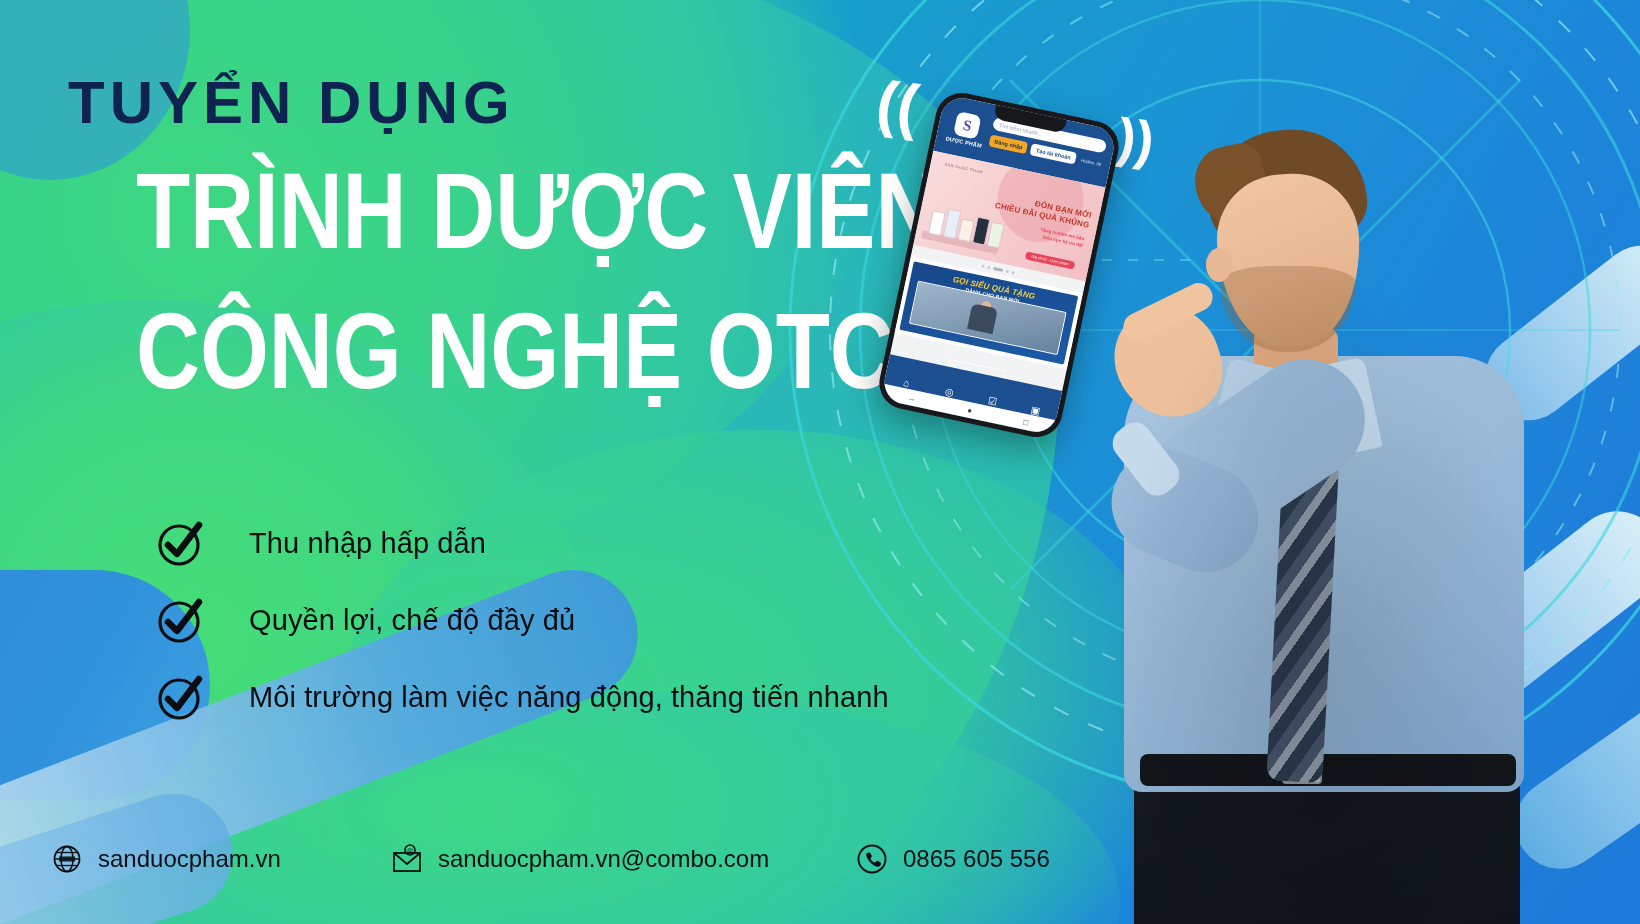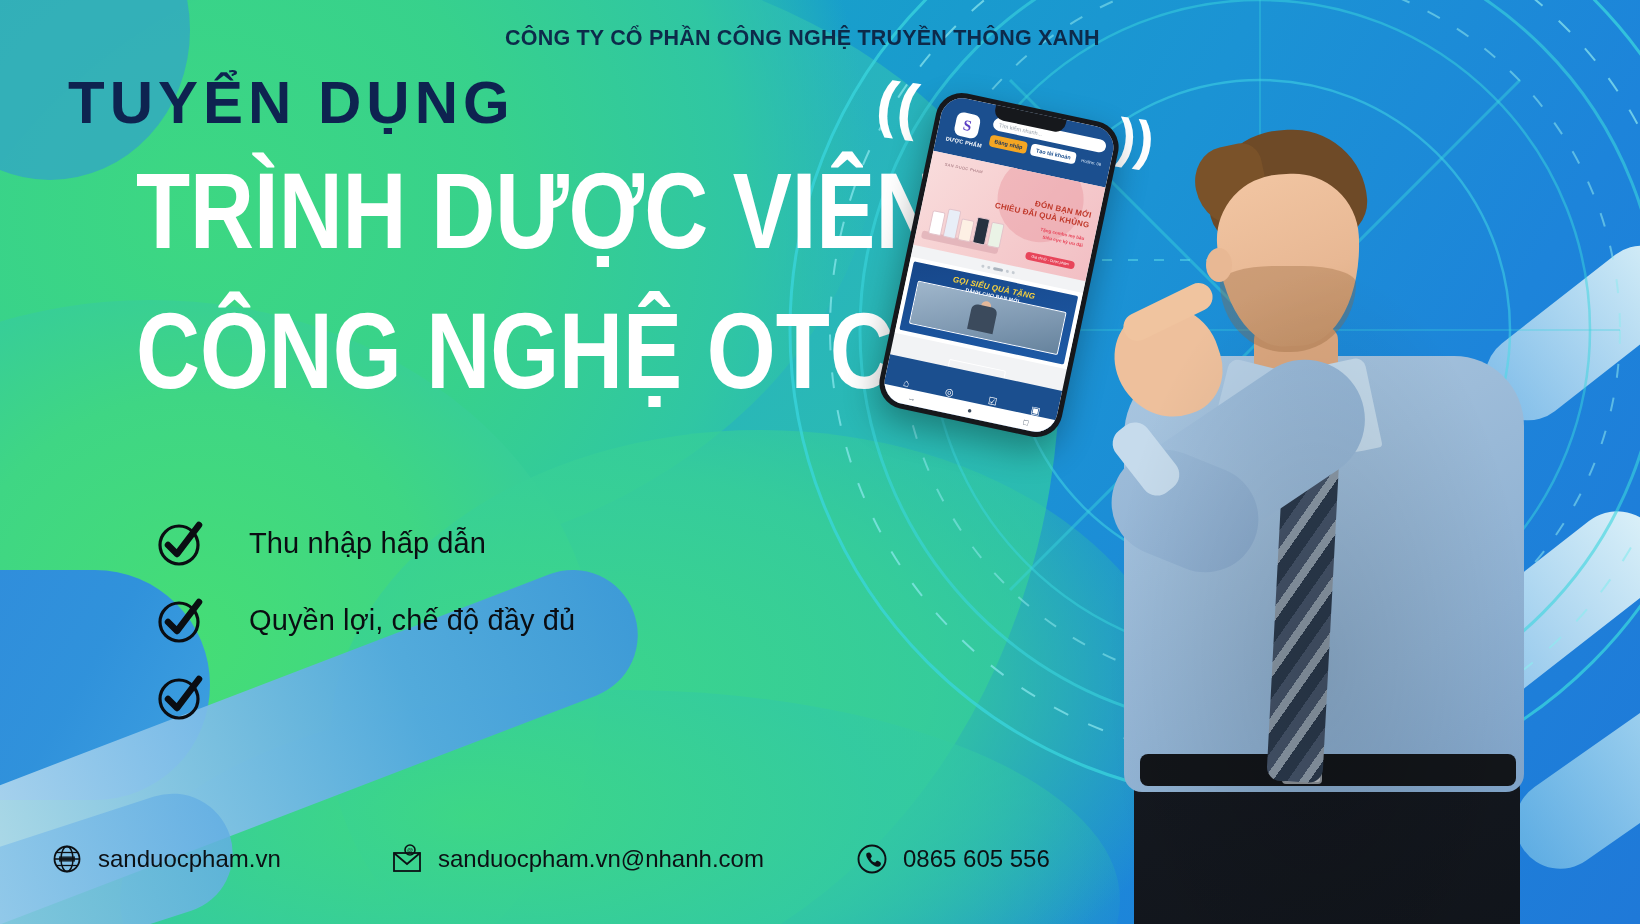--- a/index.html
+++ b/index.html
@@ -664,21 +664,20 @@
       <circle cx="500" cy="500" r="430" stroke="#8fe9ef" stroke-width="2" stroke-dasharray="16 22" opacity=".7"></circle>
       <circle cx="500" cy="500" r="360" stroke="#8fe9ef" stroke-width="2" stroke-dasharray="14 20" opacity=".55"></circle>
       <line x1="500" y1="120" x2="500" y2="880" stroke="#3ad5de" stroke-width="2" opacity=".35"></line>
       <line x1="140" y1="500" x2="860" y2="500" stroke="#3ad5de" stroke-width="2" opacity=".3"></line>
       <line x1="250" y1="250" x2="760" y2="760" stroke="#3ad5de" stroke-width="3" opacity=".45"></line>
       <line x1="250" y1="760" x2="760" y2="250" stroke="#3ad5de" stroke-width="3" opacity=".45"></line>
       <line x1="160" y1="430" x2="450" y2="430" stroke="#5fe2ea" stroke-width="2" stroke-dasharray="10 16" opacity=".5"></line>
     </svg>
   </div>
 
-  <div class="company">CÔNG TY CỔ PHẦN CÔNG NGHỆ TRUYỀN THÔNG XANH</div>
 
   <div class="tuyen-dung">TUYỂN DỤNG</div>
   <div class="headline headline-1">TRÌNH DƯỢC VIÊN</div>
   <div class="headline headline-2">CÔNG NGHỆ OTC</div>
 
   <div class="quote quote-left">((</div>
   <div class="quote quote-right">))</div>
 
   <div class="benefits">
 
@@ -702,20 +701,21 @@
       <span class="benefit-text">Quyền lợi, chế độ đầy đủ</span>
     </div>
 
     <div class="benefit">
       <span class="check-icon">
         <svg width="52" height="52" viewBox="0 0 52 52" fill="none">
           <circle cx="24" cy="28" r="19" stroke="#0a0d12" stroke-width="3.2"></circle>
           <path d="M13 28 L22 37 L44 8" stroke="#0a0d12" stroke-width="6.5" stroke-linecap="round" stroke-linejoin="round" fill="none"></path>
         </svg>
       </span>
+      <span class="benefit-text">Môi trường làm việc năng động, thăng tiến nhanh</span>
     </div>
 
   </div>
 
   <div class="phone">
     <div class="phone-body">
       <div class="phone-screen">
 
         <div class="app-header">
           <div class="app-logo">
@@ -848,21 +848,21 @@
 
     <div class="contact contact-2">
       <span class="contact-icon">
         <svg width="32" height="30" viewBox="0 0 32 30" fill="none">
           <rect x="3" y="9" width="26" height="18" stroke="#0c1014" stroke-width="1.8"></rect>
           <path d="M3 9 L16 20 L29 9" stroke="#0c1014" stroke-width="1.8" fill="none"></path>
           <circle cx="19" cy="6" r="5" stroke="#0c1014" stroke-width="1.6" fill="none"></circle>
           <text x="19" y="8.4" font-size="6" text-anchor="middle" fill="#0c1014" font-family="Liberation Sans, sans-serif">@</text>
         </svg>
       </span>
-      <span class="contact-text">sanduocpham.vn@nhanh.com</span>
+      <span class="contact-text">sanduocpham.vn@combo.com</span>
     </div>
 
     <div class="contact contact-3">
       <span class="contact-icon">
         <svg width="32" height="32" viewBox="0 0 32 32" fill="none">
           <circle cx="16" cy="16" r="13.5" stroke="#0c1014" stroke-width="1.9"></circle>
           <path d="M11 10c1.5-1 3-0.6 3.6 0.6l1 2c0.4 0.9 0.1 1.6-0.7 2.2
                    -0.5 0.4-0.4 1 0.2 1.9 0.9 1.3 2.1 2.3 3.2 2.6 0.8 0.2 1.3 0.1
                    1.6-0.5 0.5-1 1.3-1.3 2.2-0.8l1.9 1.1c1.1 0.7 1.3 2.1 0.3 3.4
                    -1.2 1.6-3.6 1.6-6.3-0.1-3.4-2.1-6.3-5.6-7.4-8.7

